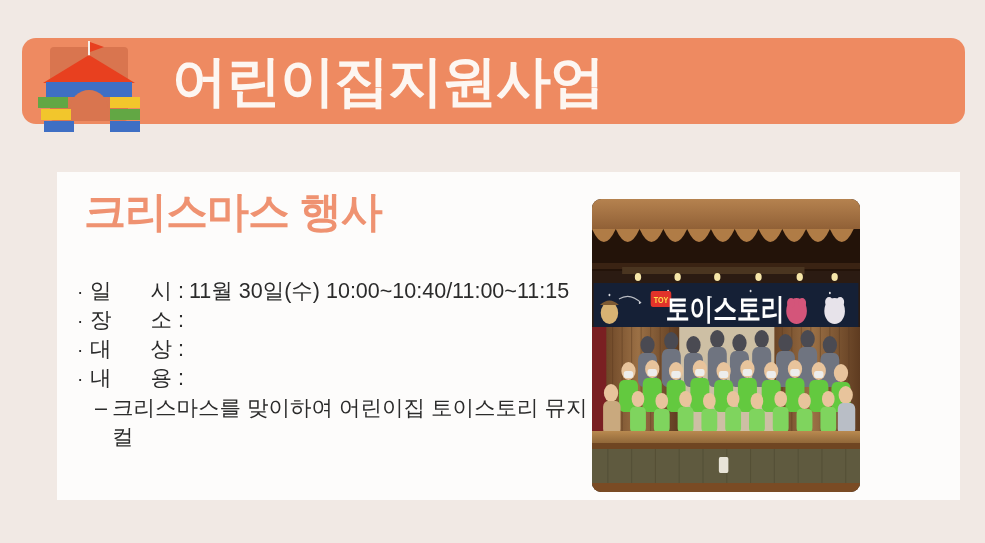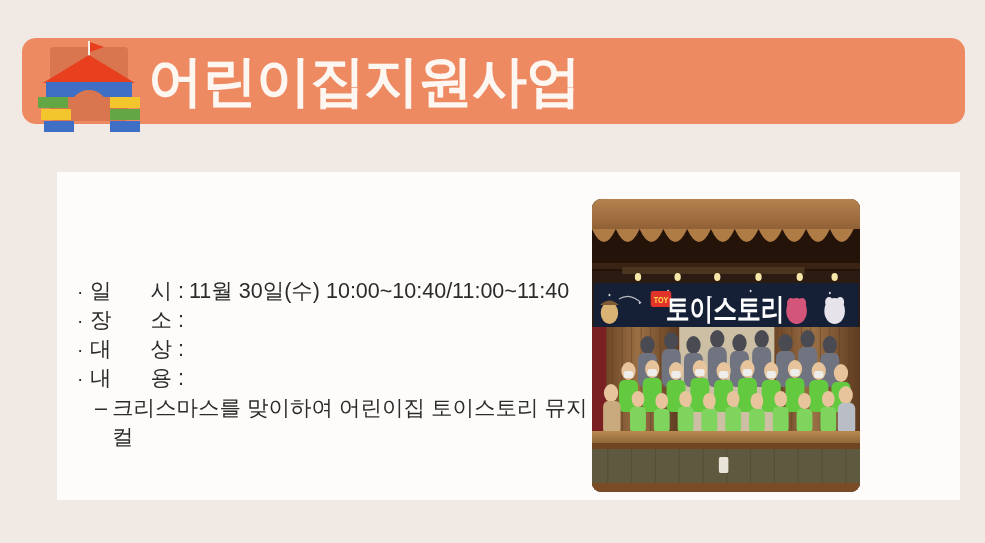--- a/index.html
+++ b/index.html
@@ -19,20 +19,21 @@
   .header-bar {
     position: absolute;
     left: 22px;
     top: 38px;
     width: 943px;
     height: 86px;
     background: #ee8a61;
     border-radius: 14px;
     display: flex;
     align-items: center;
+    gap: 24px;
   }
   .header-icon {
     position: relative;
     width: 110px;
     height: 80px;
     margin-left: 12px;
     flex: none;
   }
   
   .hi-body {
@@ -218,31 +219,32 @@
     <div class="blk y br1"></div>
     <div class="blk g br2"></div>
     <div class="blk b br3"></div>
   </div>
 
   <div class="header-title">어린이집지원사업</div>
 </div>
 
 <div class="card">
 
+  <div class="card-title">크리스마스 행사</div>
 
   <div class="detail-list">
 
     <div class="detail-row">
       <span class="dot">·</span>
       <span class="lbl">
         <span>일</span>
         <span>시</span>
       </span>
       <span class="sep">:</span>
-      <span class="val">11월 30일(수) 10:00~10:40/11:00~11:40</span>
+      <span class="val">11월 30일(수) 10:00~10:40/11:00~11:15</span>
     </div>
 
     <div class="detail-row">
       <span class="dot">·</span>
       <span class="lbl">
         <span>장</span>
         <span>소</span>
       </span>
       <span class="sep">:</span>
     </div>

